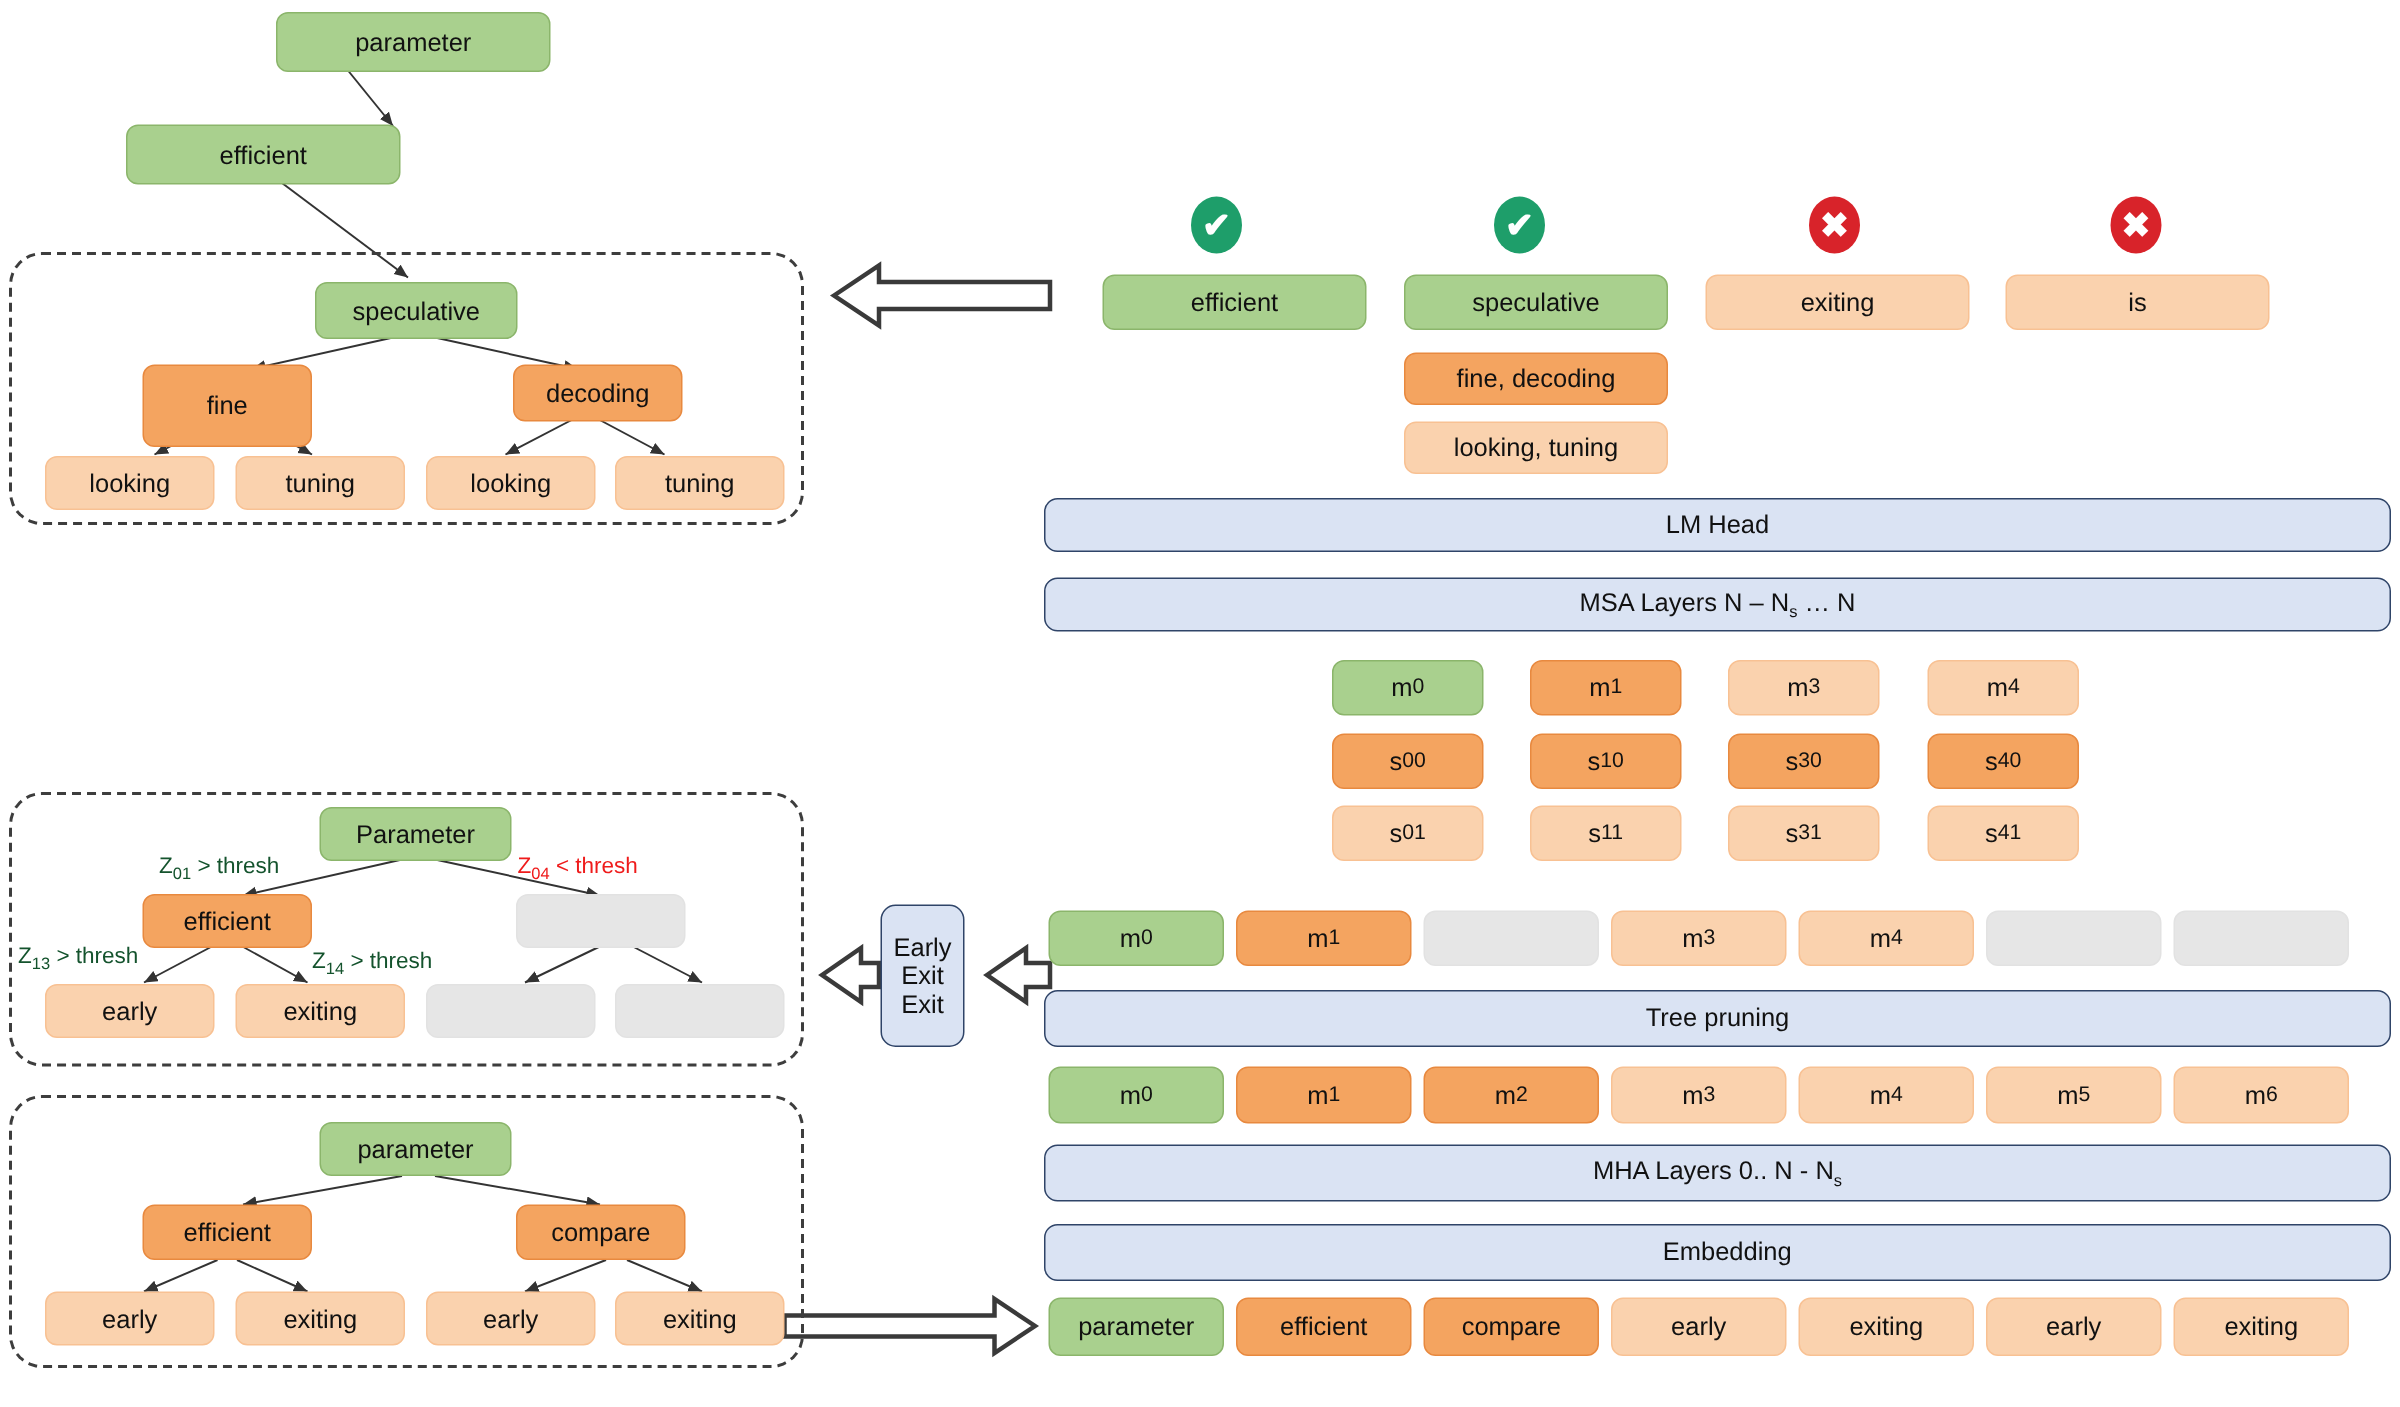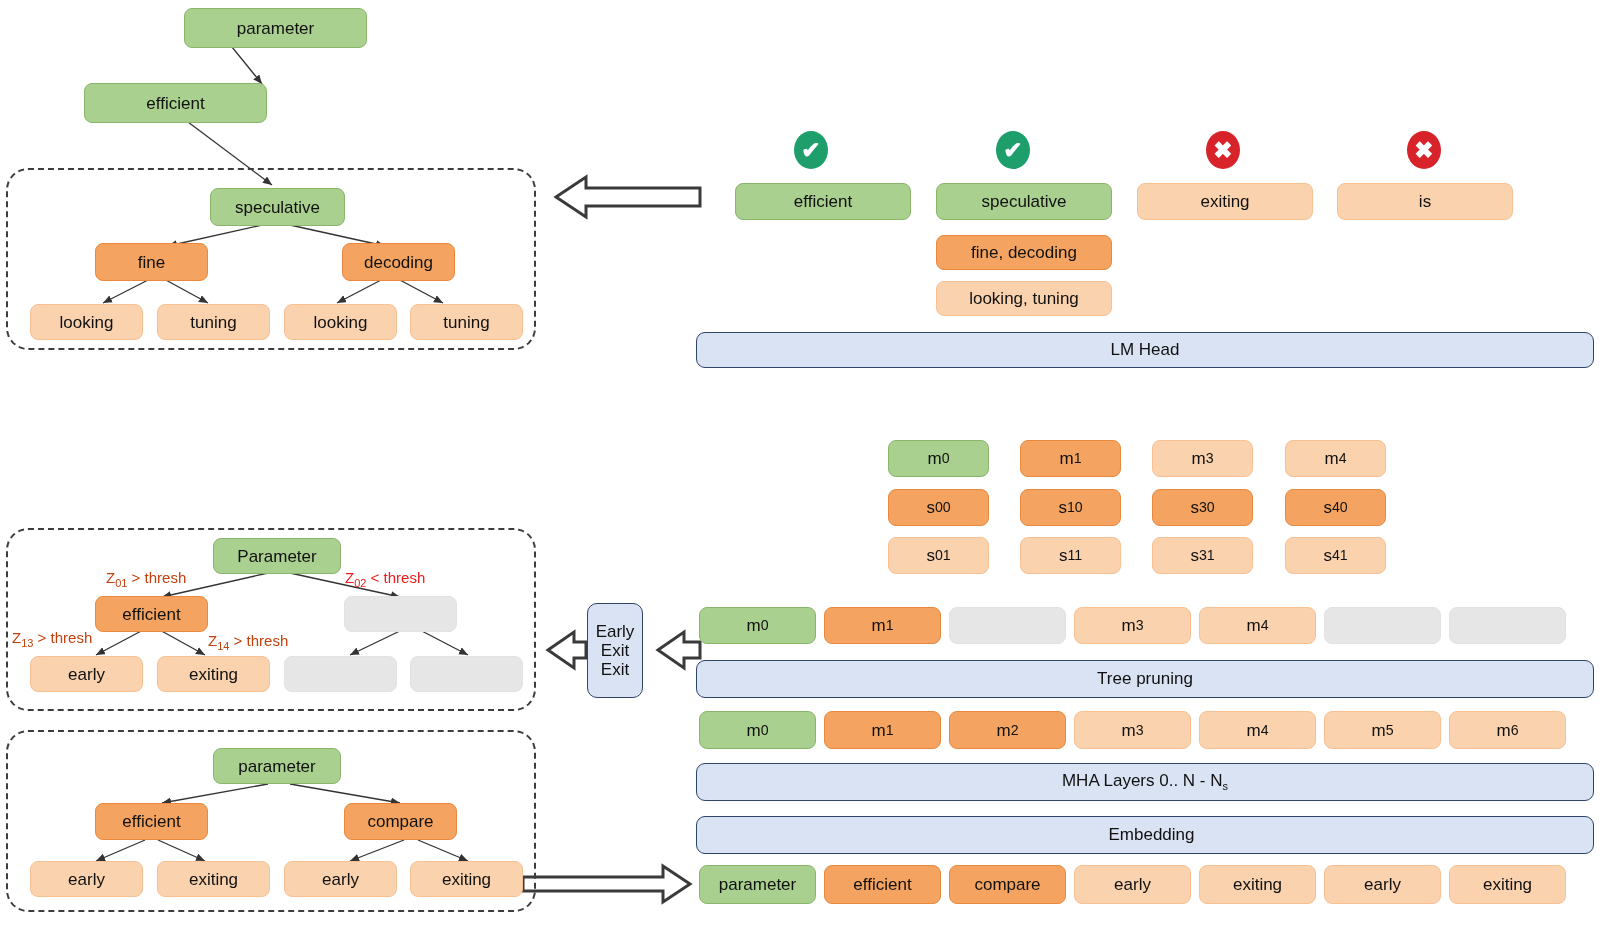--- a/index.html
+++ b/index.html
@@ -40,21 +40,21 @@
     display:flex; align-items:center; justify-content:center;
     color:#fff; font-size:23px; font-weight:bold; line-height:1;
   }
   .badge.ok  { background:#1e9e6a; }
   .badge.bad { background:#d8232a; }
 
   
   .zlab {
     position:absolute; font-size:15px; white-space:nowrap; line-height:1;
   }
-  .zlab.good { color:#c2410c; }
+  .zlab.good { color:#14532d; }
   .zlab.bad  { color:#ef1b1b; }
   .zlab sub { font-size:11px; }
 
   .eeh {
     position:absolute; display:flex; flex-direction:column;
     align-items:center; justify-content:center;
     background:#dae3f3; border:1.6px solid #2f4468; border-radius:10px;
     font-size:17px; color:#111; line-height:1.12; padding:2px 0;
   }
   .sub { font-size:11px; vertical-align:sub; }
@@ -118,21 +118,21 @@
   </svg>
 
   <div class="node green" style="left:184px; top:8px; width:183px; height:40px;">parameter</div>
 
   <div class="node green" style="left:84px; top:83px; width:183px; height:40px;">efficient</div>
 
   <div class="dashed" style="left:6px; top:168px; width:530px; height:182px;"></div>
 
   <div class="node green" style="left:210px; top:188px; width:135px; height:38px;">speculative</div>
 
-  <div class="node orange" style="left:95px; top:243px; width:113px; height:38px;">fine</div>
+  <div class="node orange" style="left:95px; top:243px; width:113px; height:55px;">fine</div>
   <div class="node orange" style="left:342px; top:243px; width:113px; height:38px;">decoding</div>
 
   <div class="node peach" style="left:30px; top:304px; width:113px; height:36px;">looking</div>
   <div class="node peach" style="left:157px; top:304px; width:113px; height:36px;">tuning</div>
   <div class="node peach" style="left:284px; top:304px; width:113px; height:36px;">looking</div>
   <div class="node peach" style="left:410px; top:304px; width:113px; height:36px;">tuning</div>
 
   <div class="dashed" style="left:6px; top:528px; width:530px; height:183px;"></div>
 
   <div class="node green" style="left:213px; top:538px; width:128px; height:36px;">Parameter</div>
@@ -144,21 +144,21 @@
   <div class="node peach" style="left:157px; top:656px; width:113px; height:36px;">exiting</div>
   <div class="node gray" style="left:284px; top:656px; width:113px; height:36px;"></div>
   <div class="node gray" style="left:410px; top:656px; width:113px; height:36px;"></div>
 
   <div class="zlab good" style="left:106px; top:570px;">
     <span>Z</span><sub>01</sub>
     <span>&gt;</span>
     <span>thresh</span>
   </div>
   <div class="zlab bad" style="left:345px; top:570px;">
-    <span>Z</span><sub>02</sub>
+    <span>Z</span><sub>04</sub>
     <span>&lt;</span>
     <span>thresh</span>
   </div>
   <div class="zlab good" style="left:12px; top:630px;">
     <span>Z</span><sub>13</sub>
     <span>&gt;</span>
     <span>thresh</span>
   </div>
   <div class="zlab good" style="left:208px; top:633px;">
     <span>Z</span><sub>14</sub>
@@ -186,20 +186,25 @@
   <div class="node green" style="left:735px; top:183px; width:176px; height:37px;">efficient</div>
   <div class="node green" style="left:936px; top:183px; width:176px; height:37px;">speculative</div>
   <div class="node peach" style="left:1137px; top:183px; width:176px; height:37px;">exiting</div>
   <div class="node orange" style="left:936px; top:235px; width:176px; height:35px;">fine, decoding</div>
 
   <div class="node peach" style="left:1337px; top:183px; width:176px; height:37px;">is</div>
   <div class="node peach" style="left:936px; top:281px; width:176px; height:35px;">looking, tuning</div>
 
   <div class="blue-bar" style="left:696px; top:332px; width:898px; height:36px;">LM Head</div>
 
+  <div class="blue-bar" style="left:696px; top:385px; width:898px; height:36px;">
+    <span>
+      <span>MSA Layers N – N</span><span class="sub">s</span><span> … N</span>
+    </span>
+  </div>
 
   <div class="blue-bar" style="left:696px; top:660px; width:898px; height:38px;">Tree pruning</div>
 
   <div class="blue-bar" style="left:696px; top:763px; width:898px; height:38px;">
     <span>
       <span>MHA Layers 0.. N - N</span><span class="sub">s</span>
     </span>
   </div>
 
   <div class="blue-bar" style="left:696px; top:816px; width:898px; height:38px;padding-left:13px;">Embedding</div>

